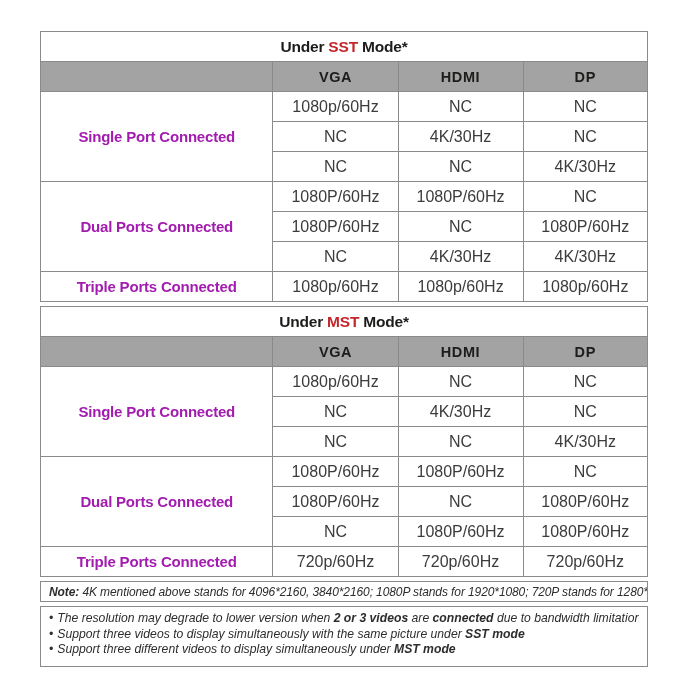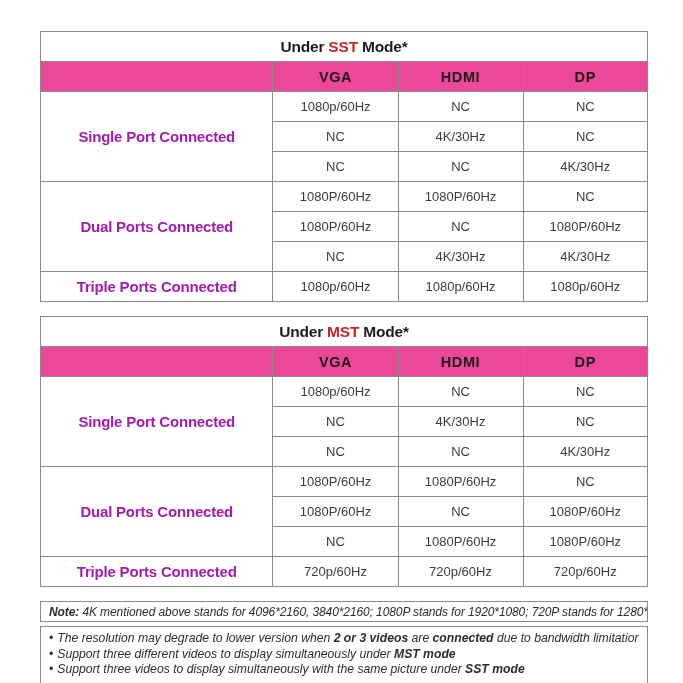--- a/index.html
+++ b/index.html
@@ -1,23 +1,23 @@
 <!DOCTYPE html>
 <html><head>
 <meta charset="utf-8">
 <style>
   html,body{margin:0;padding:0;}
   body{width:683px;height:683px;background:#ffffff;font-family:"Liberation Sans",sans-serif;position:relative;}
   .page{position:absolute;left:40px;top:31px;width:608px;}
-  table.grid{width:100%;border-collapse:collapse;table-layout:fixed;margin-bottom:14px;}
+  table.grid{width:100%;border-collapse:collapse;table-layout:fixed;margin-bottom:4px;}
   table.grid td{border:1px solid #8a8a8a;text-align:center;vertical-align:middle;overflow:hidden;white-space:nowrap;}
   td.title-cell{height:27px;font-size:15.5px;font-weight:bold;color:#1d1c1b;letter-spacing:-0.2px;}
-  td.head-cell{height:27px;background:#ec4899;font-size:14.5px;font-weight:bold;color:#1d1c1b;letter-spacing:0.6px;}
+  td.head-cell{height:27px;background:#a3a3a3;font-size:14.5px;font-weight:bold;color:#1d1c1b;letter-spacing:0.6px;}
   td.label-cell{font-size:15px;font-weight:bold;color:#a21caf;letter-spacing:-0.2px;}
-  td.val-cell{height:27px;font-size:13px;color:#3c3c3c;}
+  td.val-cell{height:27px;font-size:16px;color:#3c3c3c;}
   .red{color:#c4262c;}
   .box{border:1px solid #8a8a8a;margin-bottom:4px;font-style:italic;color:#2e2d2c;}
   .note-row{padding:3px 8px 2px;font-size:12px;border-bottom:1px solid #8a8a8a;letter-spacing:-0.1px;white-space:nowrap;overflow:hidden;}
   .note-row:last-child{border-bottom:none;}
   .bullets-box{padding:4px 8px 8px;font-size:12.2px;line-height:15.5px;}
   .bullet-line{white-space:nowrap;overflow:hidden;}
   .bullet-icon{margin-right:4px;}
   .s-i{font-style:italic;}
   .s-bi{font-style:italic;font-weight:bold;}
   .s-ri{font-style:italic;color:#c4262c;}
@@ -142,17 +142,17 @@
             <td class="val-cell">720p/60Hz</td>
           </tr>
         </tbody>
       </table>
     </section>
   <section class="box">
       <div class="note-row"><span class="s-bi">Note:</span><span class="s-i"> 4K mentioned above stands for 4096*2160, 3840*2160; 1080P stands for 1920*1080; 720P stands for 1280*720</span></div>
     </section>
   <section class="box bullets-box">
       <div class="bullet-line"><span class="bullet-icon">•</span><span class="s-i">The resolution may degrade to lower version when </span><span class="s-bi">2 or 3 videos</span><span class="s-i"> are </span><span class="s-bi">connected</span><span class="s-i"> due to bandwidth limitation</span></div>
+      <div class="bullet-line"><span class="bullet-icon">•</span><span class="s-i">Support three videos to display simultaneously with the same picture under </span><span class="s-bi">SST mode</span></div>
       <div class="bullet-line"><span class="bullet-icon">•</span><span class="s-i">Support three different videos to display simultaneously under </span><span class="s-bi">MST mode</span></div>
-      <div class="bullet-line"><span class="bullet-icon">•</span><span class="s-i">Support three videos to display simultaneously with the same picture under </span><span class="s-bi">SST mode</span></div>
     </section>
 
 </div>
 
 </body></html>

